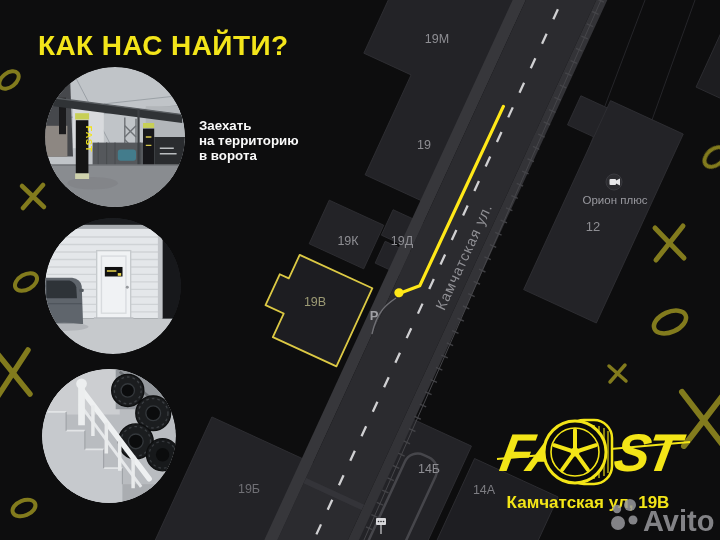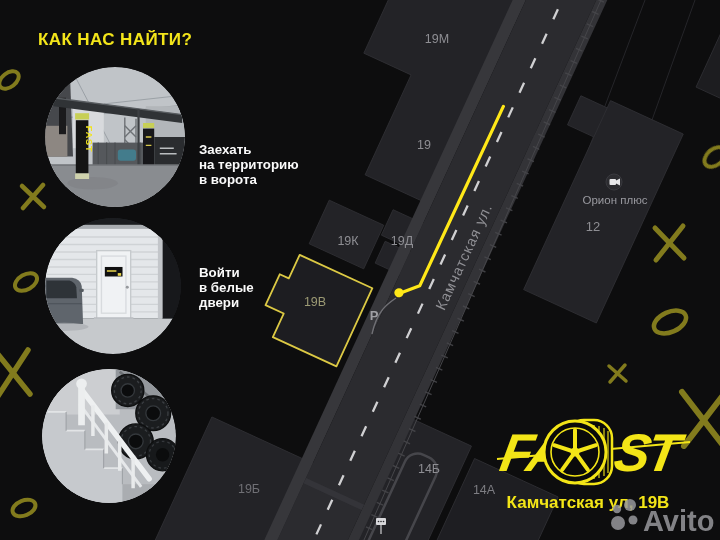--- a/index.html
+++ b/index.html
@@ -1,25 +1,25 @@
 <!DOCTYPE html>
 <html><head>
 <meta charset="utf-8">
 <style>
   html,body{margin:0;padding:0;background:#000;}
   #canvas{position:relative;width:720px;height:540px;background:#0d0d0e;overflow:hidden;
           font-family:"Liberation Sans",sans-serif;}
   #map-svg{position:absolute;left:0;top:0;}
-  .title{position:absolute;left:38px;top:30px;font-size:17px;font-weight:800;
+  .title{position:absolute;left:38px;top:30px;font-size:28px;font-weight:800;
          color:#f3e51a;letter-spacing:.4px;white-space:nowrap;}
   .photo{position:absolute;border-radius:50%;overflow:hidden;}
   .photo svg{display:block;}
   .step-text{position:absolute;left:199px;color:#fafafa;font-size:13.3px;line-height:14.8px;
              font-weight:600;white-space:pre-line;}
-  #t1{top:119px;margin-top:24px;} #t2{top:266px;} #t3{top:421px;}
+  #t1{top:119px;} #t2{top:266px;} #t3{top:421px;}
   text{font-family:"Liberation Sans",sans-serif;}
 </style>
 </head>
 <body>
 
 <div id="canvas">
 
 <svg id="map-svg" width="720" height="540" viewBox="0 0 720 540">
 
   <g stroke="#28282c" stroke-width="0.9">
@@ -313,17 +313,14 @@
         <rect x="27" y="14" width="5" height="28" fill="#eceeef"></rect>
         <circle cx="29.5" cy="11" r="4" fill="#eceeef"></circle>
       </g>
     </g>
   </svg>
 </div>
 
 <div class="step-text" id="t1">Заехать
 на территорию
 в ворота</div>
-<div class="step-text" id="t2">Войти
-в белые
-двери</div>
 
 </div>
 
 </body></html>

